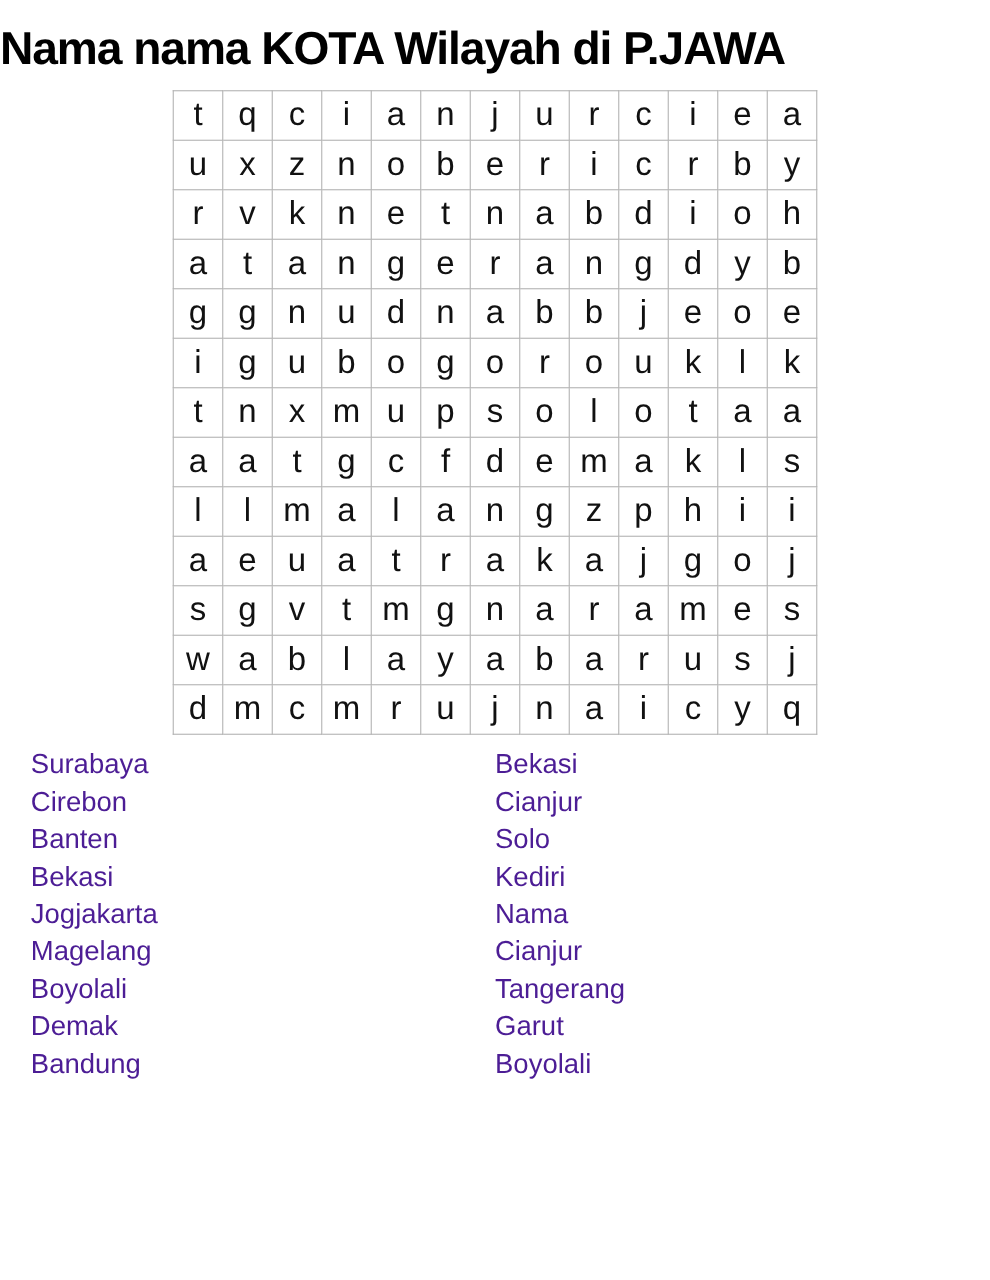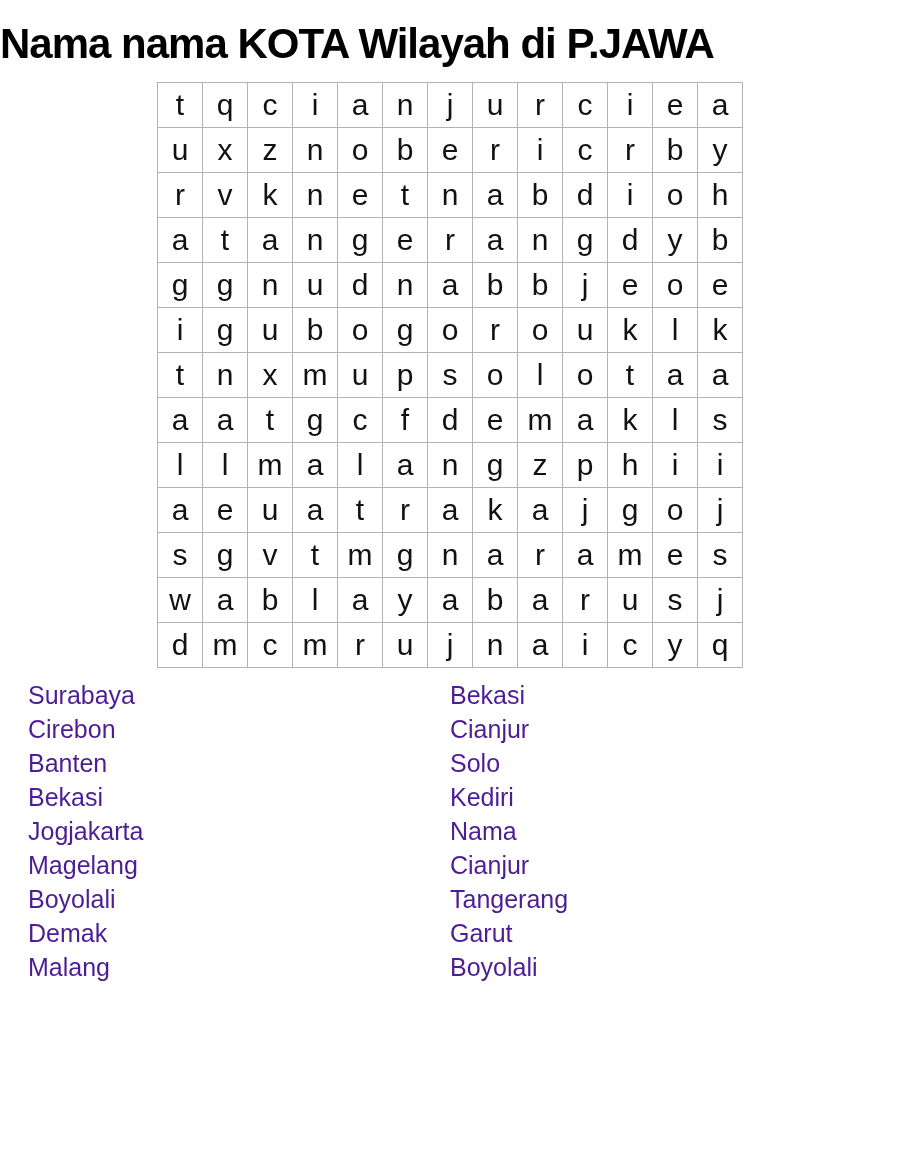--- a/index.html
+++ b/index.html
@@ -271,21 +271,21 @@
   <div class="words">
     <div class="col left">
         <div class="word">Surabaya</div>
         <div class="word">Cirebon</div>
         <div class="word">Banten</div>
         <div class="word">Bekasi</div>
         <div class="word">Jogjakarta</div>
         <div class="word">Magelang</div>
         <div class="word">Boyolali</div>
         <div class="word">Demak</div>
-        <div class="word">Malang</div>
+        <div class="word">Bandung</div>
       </div>
     <div class="col right">
         <div class="word">Bekasi</div>
         <div class="word">Cianjur</div>
         <div class="word">Solo</div>
         <div class="word">Kediri</div>
         <div class="word">Nama</div>
         <div class="word">Cianjur</div>
         <div class="word">Tangerang</div>
         <div class="word">Garut</div>

